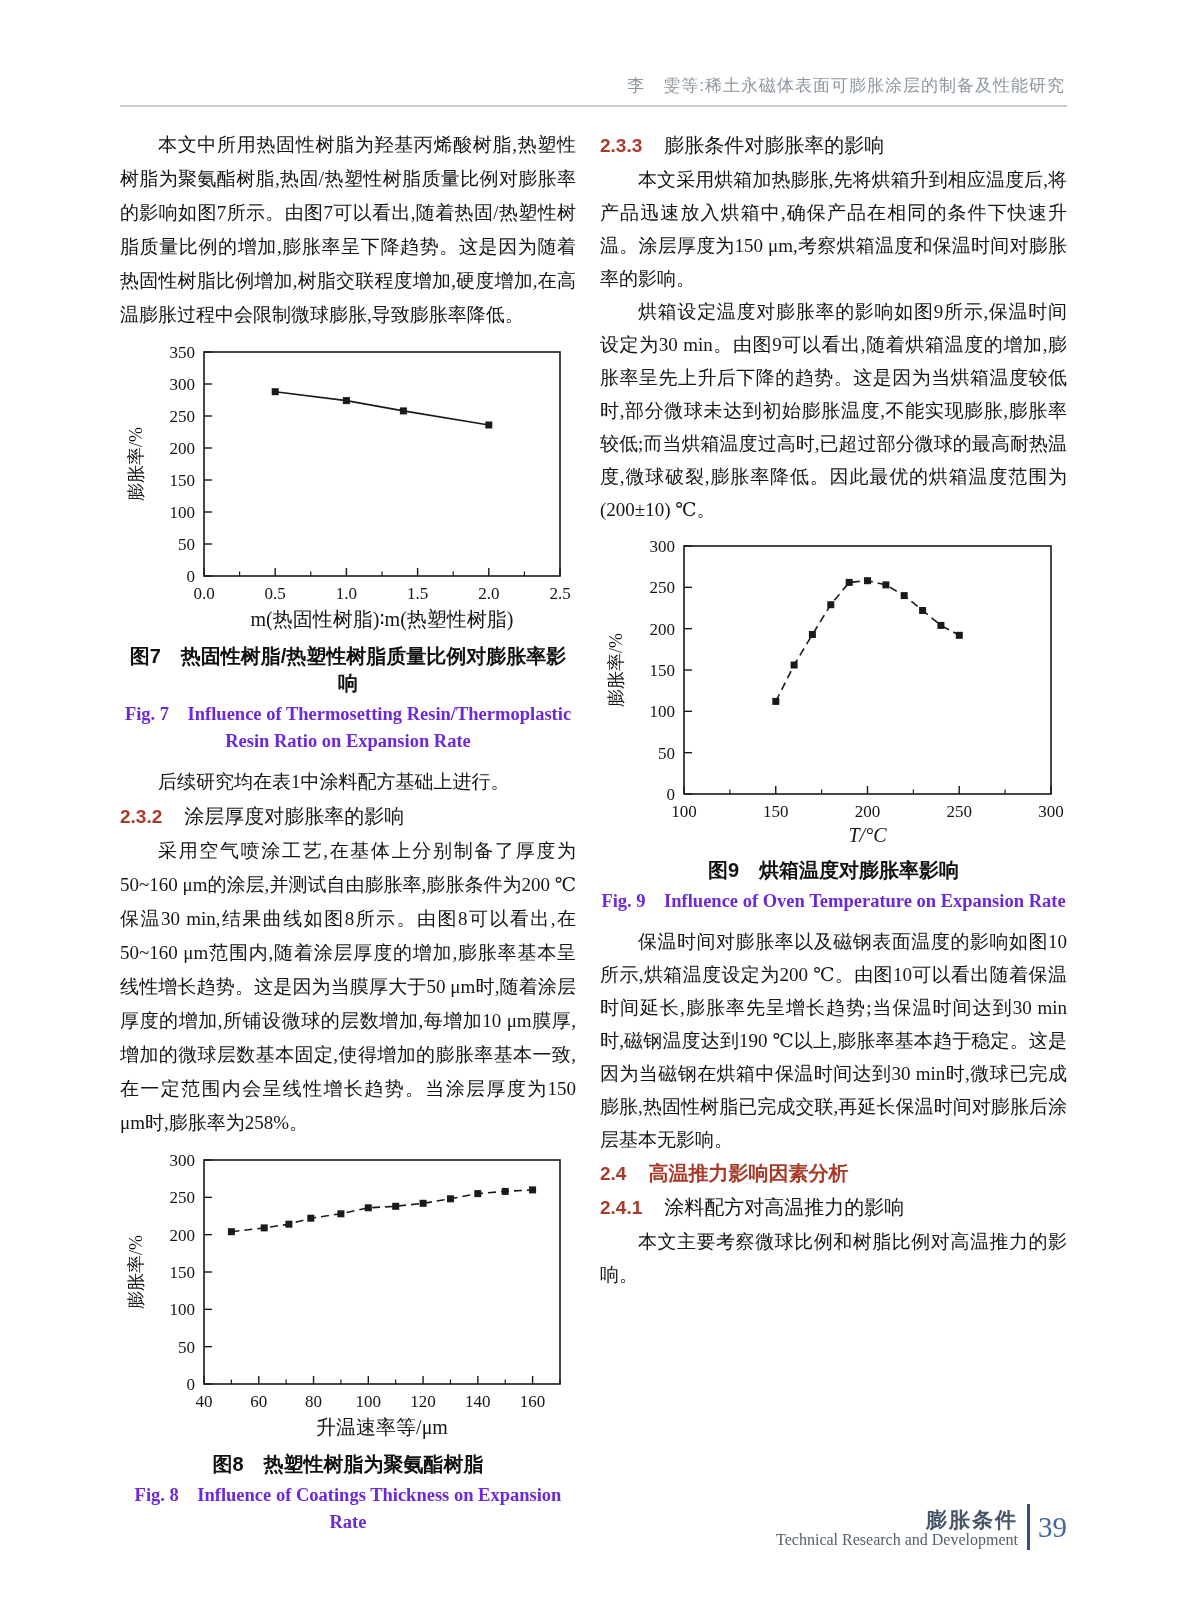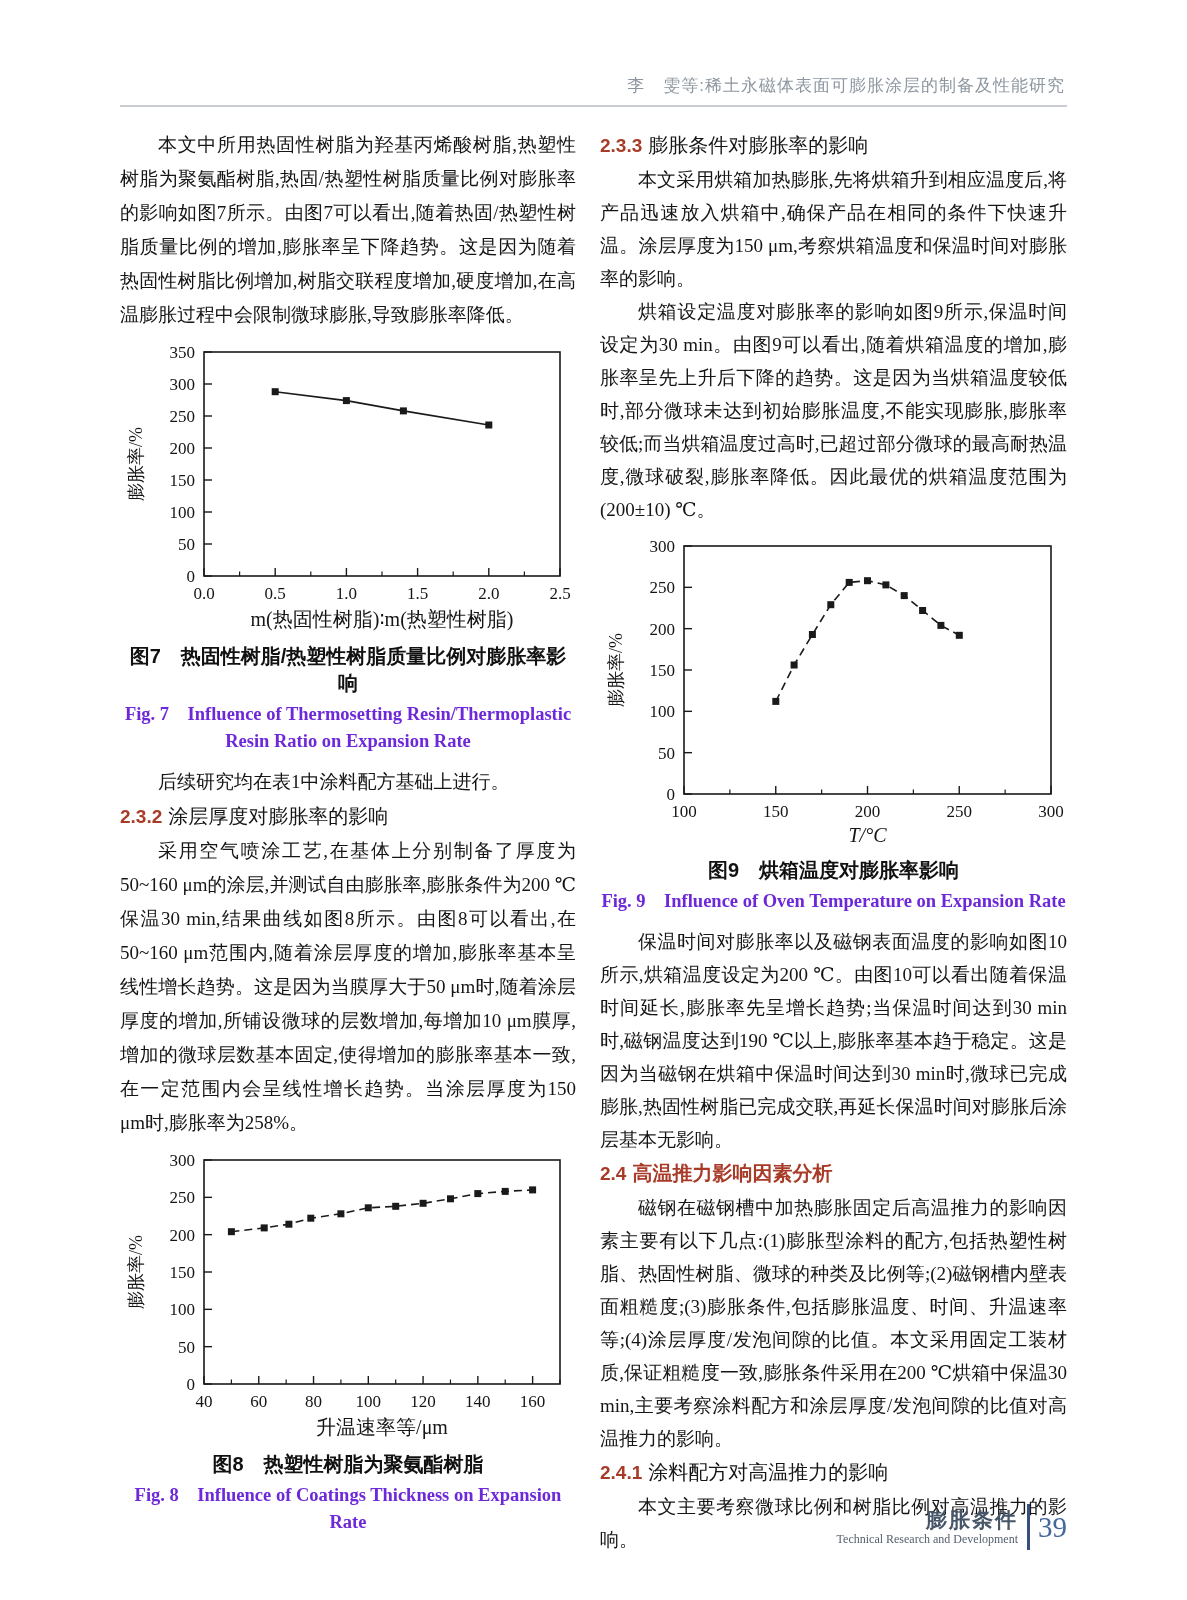--- a/index.html
+++ b/index.html
@@ -24,21 +24,21 @@
     display:flex;gap:24px;align-items:flex-start;
   }
   .col-left{width:456px;}
   .col-right{width:467px;}
   .para{
     margin:0;font-size:19px;line-height:34px;text-align:justify;
     text-indent:2em;
   }
   .col-right .para{line-height:33px;}
   .sec-head{
-    margin:1px 0;font-size:20px;line-height:33px;display:flex;gap:6px;align-items:baseline;
+    margin:1px 0;font-size:20px;line-height:33px;display:flex;gap:22px;align-items:baseline;
   }
   .sec-num{
     font-family:"Liberation Sans","DejaVu Sans",sans-serif;
     font-weight:600;color:#a83b28;font-size:19px;
   }
   .sec-title{color:#151515;}
   .sec-head.all-red .sec-title{color:#a83b28;font-weight:700;
     font-family:"Liberation Sans","DejaVu Sans",sans-serif;}
   
   .figure{margin:8px 0 4px 0;}
@@ -61,21 +61,21 @@
   .footer{
     position:absolute;right:120px;bottom:50px;display:flex;align-items:center;
   }
   .footer-text{text-align:right;margin-right:9px;}
   .footer-zh{
     font-family:"Liberation Sans","DejaVu Sans",sans-serif;
     font-weight:700;font-size:21px;color:#475569;letter-spacing:2px;line-height:24px;
   }
   .footer-en{
     font-family:"Liberation Serif","DejaVu Serif",serif;
-    font-size:12px;color:#55606e;line-height:15px;
+    font-size:16px;color:#55606e;line-height:15px;
   }
   .footer-bar{width:3px;height:46px;background:#35507e;margin-right:8px;}
   .footer-page{
     font-family:"Liberation Serif","DejaVu Serif",serif;
     font-size:29px;color:#44679c;line-height:46px;align-self:flex-end;
   }
   .spacer-sm{height:6px;}
 </style>
 </head>
 <body>
@@ -270,21 +270,20 @@
       </div>
 
       <div class="spacer-sm"></div>
       <p class="para">保温时间对膨胀率以及磁钢表面温度的影响如图10所示,烘箱温度设定为200 ℃。由图10可以看出随着保温时间延长,膨胀率先呈增长趋势;当保温时间达到30 min时,磁钢温度达到190 ℃以上,膨胀率基本趋于稳定。这是因为当磁钢在烘箱中保温时间达到30 min时,微球已完成膨胀,热固性树脂已完成交联,再延长保温时间对膨胀后涂层基本无影响。</p>
 
       <div class="sec-head all-red">
         <span class="sec-num">2.4</span>
         <span class="sec-title">高温推力影响因素分析</span>
       </div>
 
-      <p class="para">磁钢在磁钢槽中加热膨胀固定后高温推力的影响因素主要有以下几点:(1)膨胀型涂料的配方,包括热塑性树脂、热固性树脂、微球的种类及比例等;(2)磁钢槽内壁表面粗糙度;(3)膨胀条件,包括膨胀温度、时间、升温速率等;(4)涂层厚度/发泡间隙的比值。本文采用固定工装材质,保证粗糙度一致,膨胀条件采用在200 ℃烘箱中保温30 min,主要考察涂料配方和涂层厚度/发泡间隙的比值对高温推力的影响。</p>
 
       <div class="sec-head">
         <span class="sec-num">2.4.1</span>
         <span class="sec-title">涂料配方对高温推力的影响</span>
       </div>
 
       <p class="para">本文主要考察微球比例和树脂比例对高温推力的影响。</p>
     </div>
   </div>
 

